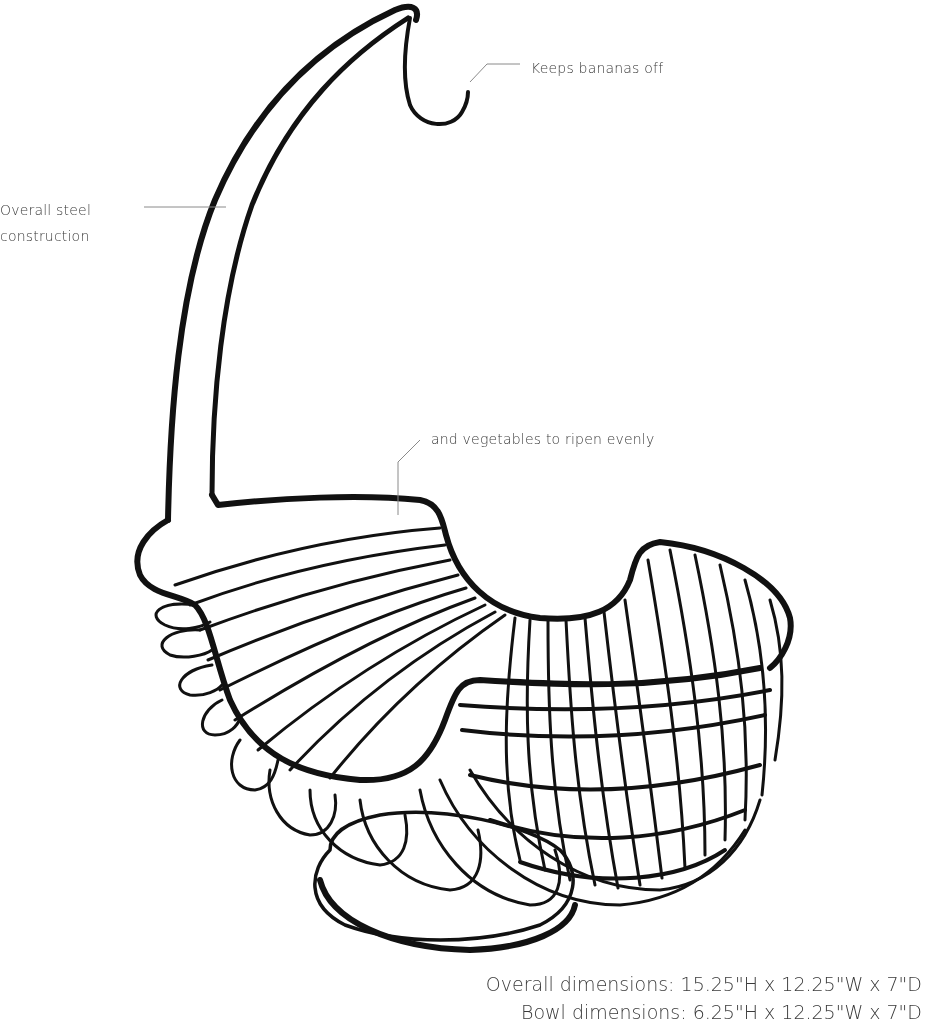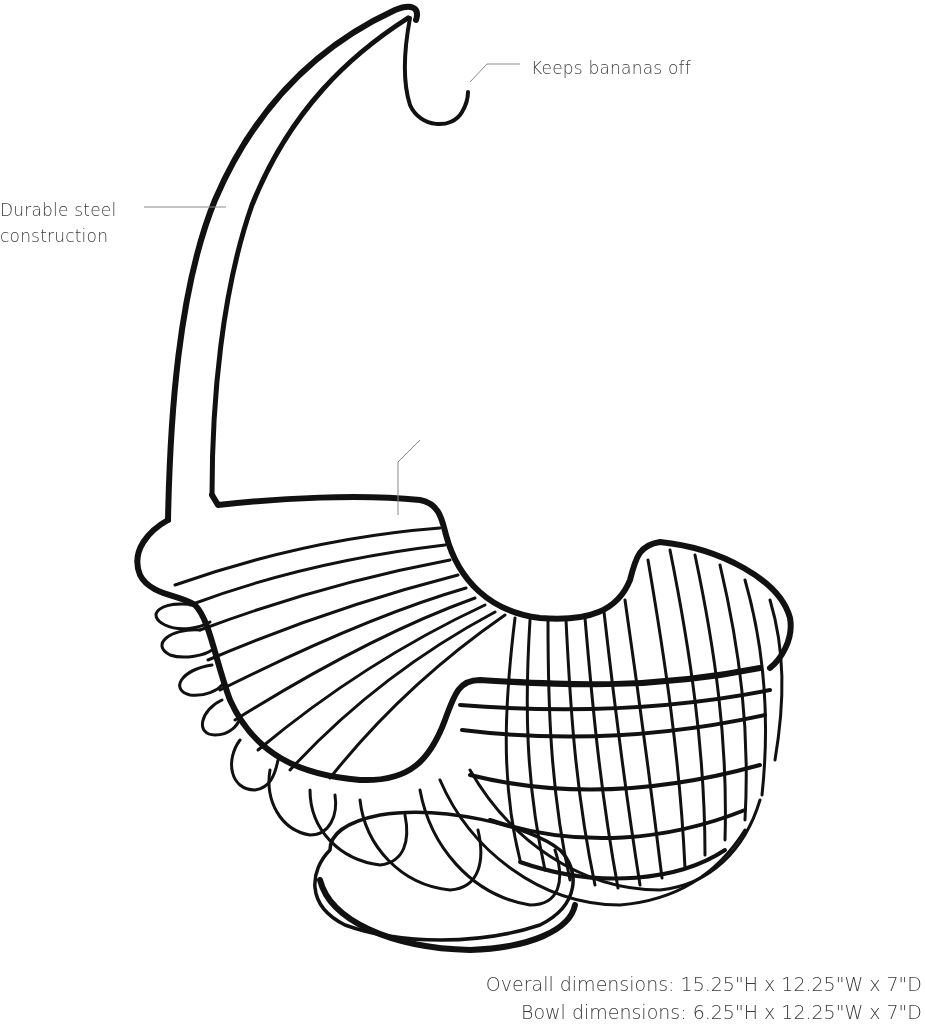--- a/index.html
+++ b/index.html
@@ -1,19 +1,19 @@
 <!DOCTYPE html>
 <html><head>
   <meta charset="utf-8">
   <style>
     html, body { margin: 0; padding: 0; background: #ffffff; }
     body { width: 925px; height: 1024px; position: relative; overflow: hidden;
            font-family: "DejaVu Sans", sans-serif; color: #3a3a3a; }
     .canvas { position: absolute; left: 0; top: 0; width: 925px; height: 1024px; }
-    .callout { position: absolute; font-size: 17px; line-height: 26px; font-weight: 300;
+    .callout { position: absolute; font-size: 14px; line-height: 26px; font-weight: 300;
                color: #3c3c3c; letter-spacing: 0.2px; white-space: nowrap; }
     .callout span { display: block; }
     #c-bananas { left: 531px; top: 55px; }
     #c-steel { left: 0px; top: 197px; }
     #c-open { left: 431px; top: 426px; }
     .dims { position: absolute; right: 3px; top: 970px; text-align: right;
             font-size: 19px; line-height: 28px; color: #3a3a3a; white-space: nowrap; font-weight: 300; }
     .dims span { display: block; }
   </style>
 </head>
@@ -96,23 +96,24 @@
       <path d="M420 440 L398 462 L398 515"></path>
     </g>
   </svg>
 </div>
 
 <div class="callout" id="c-bananas">
   <span>Keeps bananas off</span>
 </div>
 
 <div class="callout" id="c-steel">
-  <span>Durable steel</span>
+  <span>Overall steel</span>
   <span>construction</span>
 </div>
 
 <div class="callout" id="c-open">
+  <span>and vegetables to ripen evenly</span>
 </div>
 
 <div class="dims">
   <span>Overall dimensions: 15.25"H x 12.25"W x 7"D</span>
   <span>Bowl dimensions:  6.25"H x 12.25"W x 7"D</span>
 </div>
 
 </body></html>

